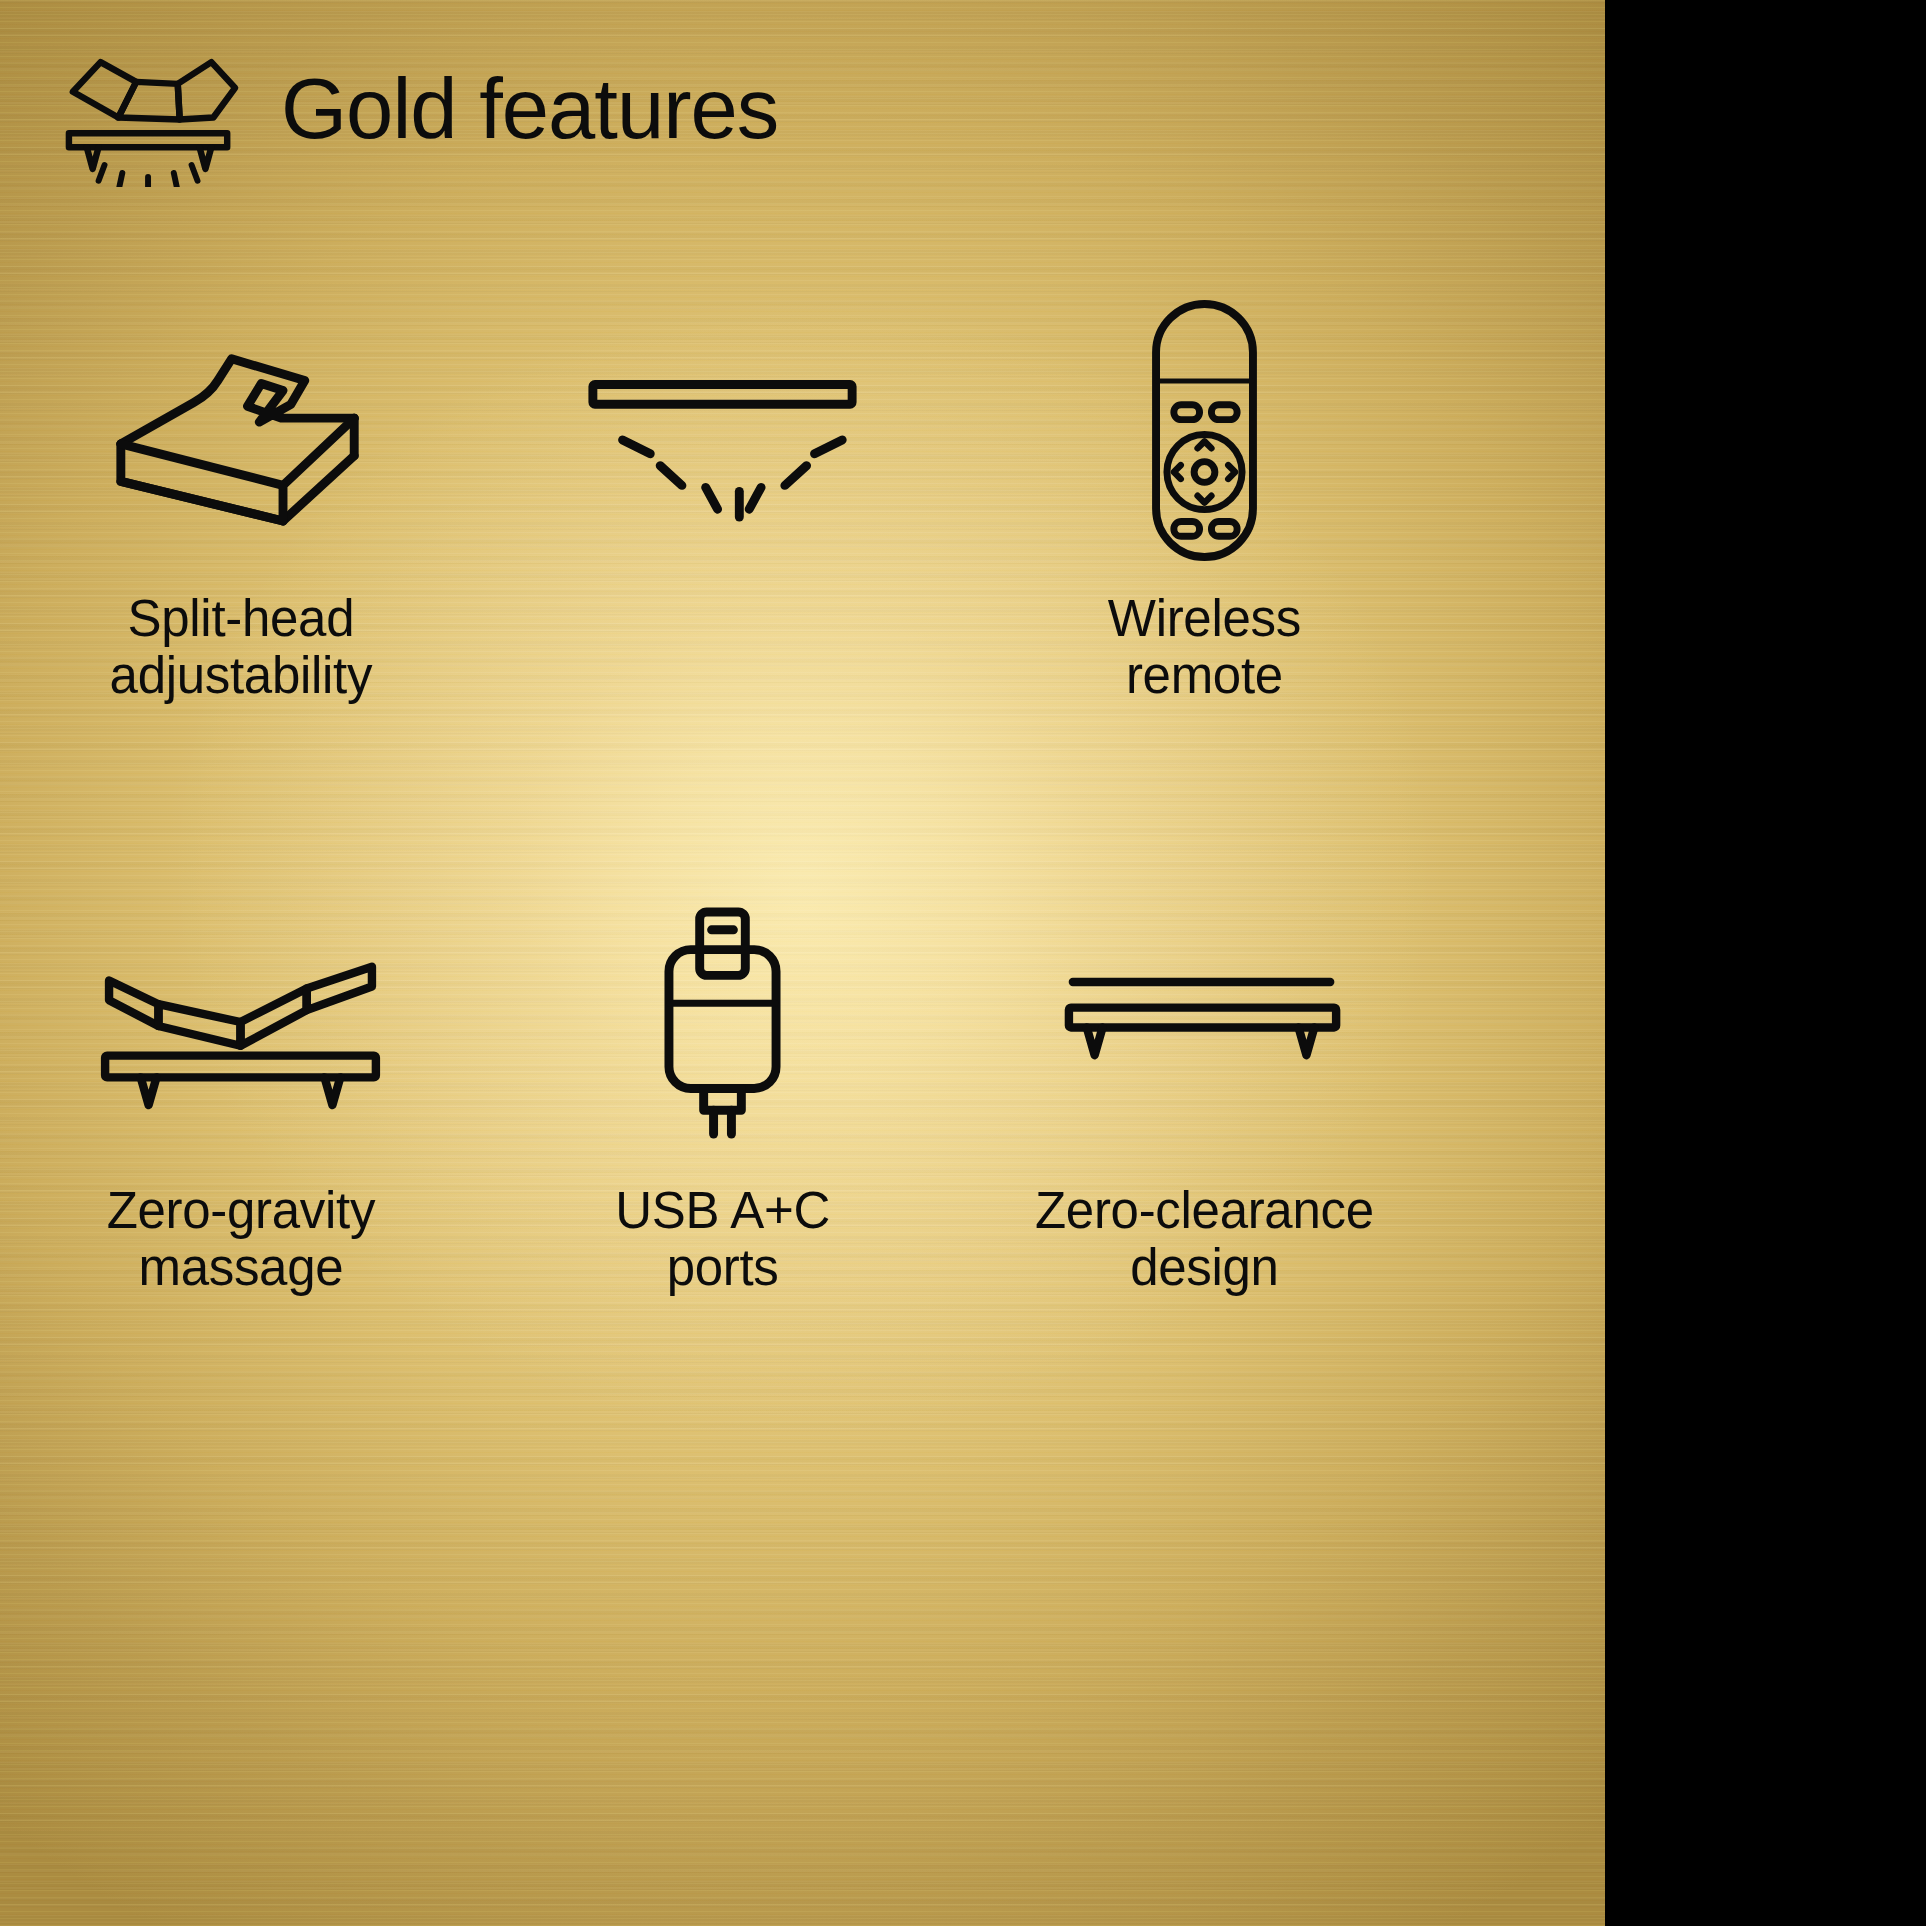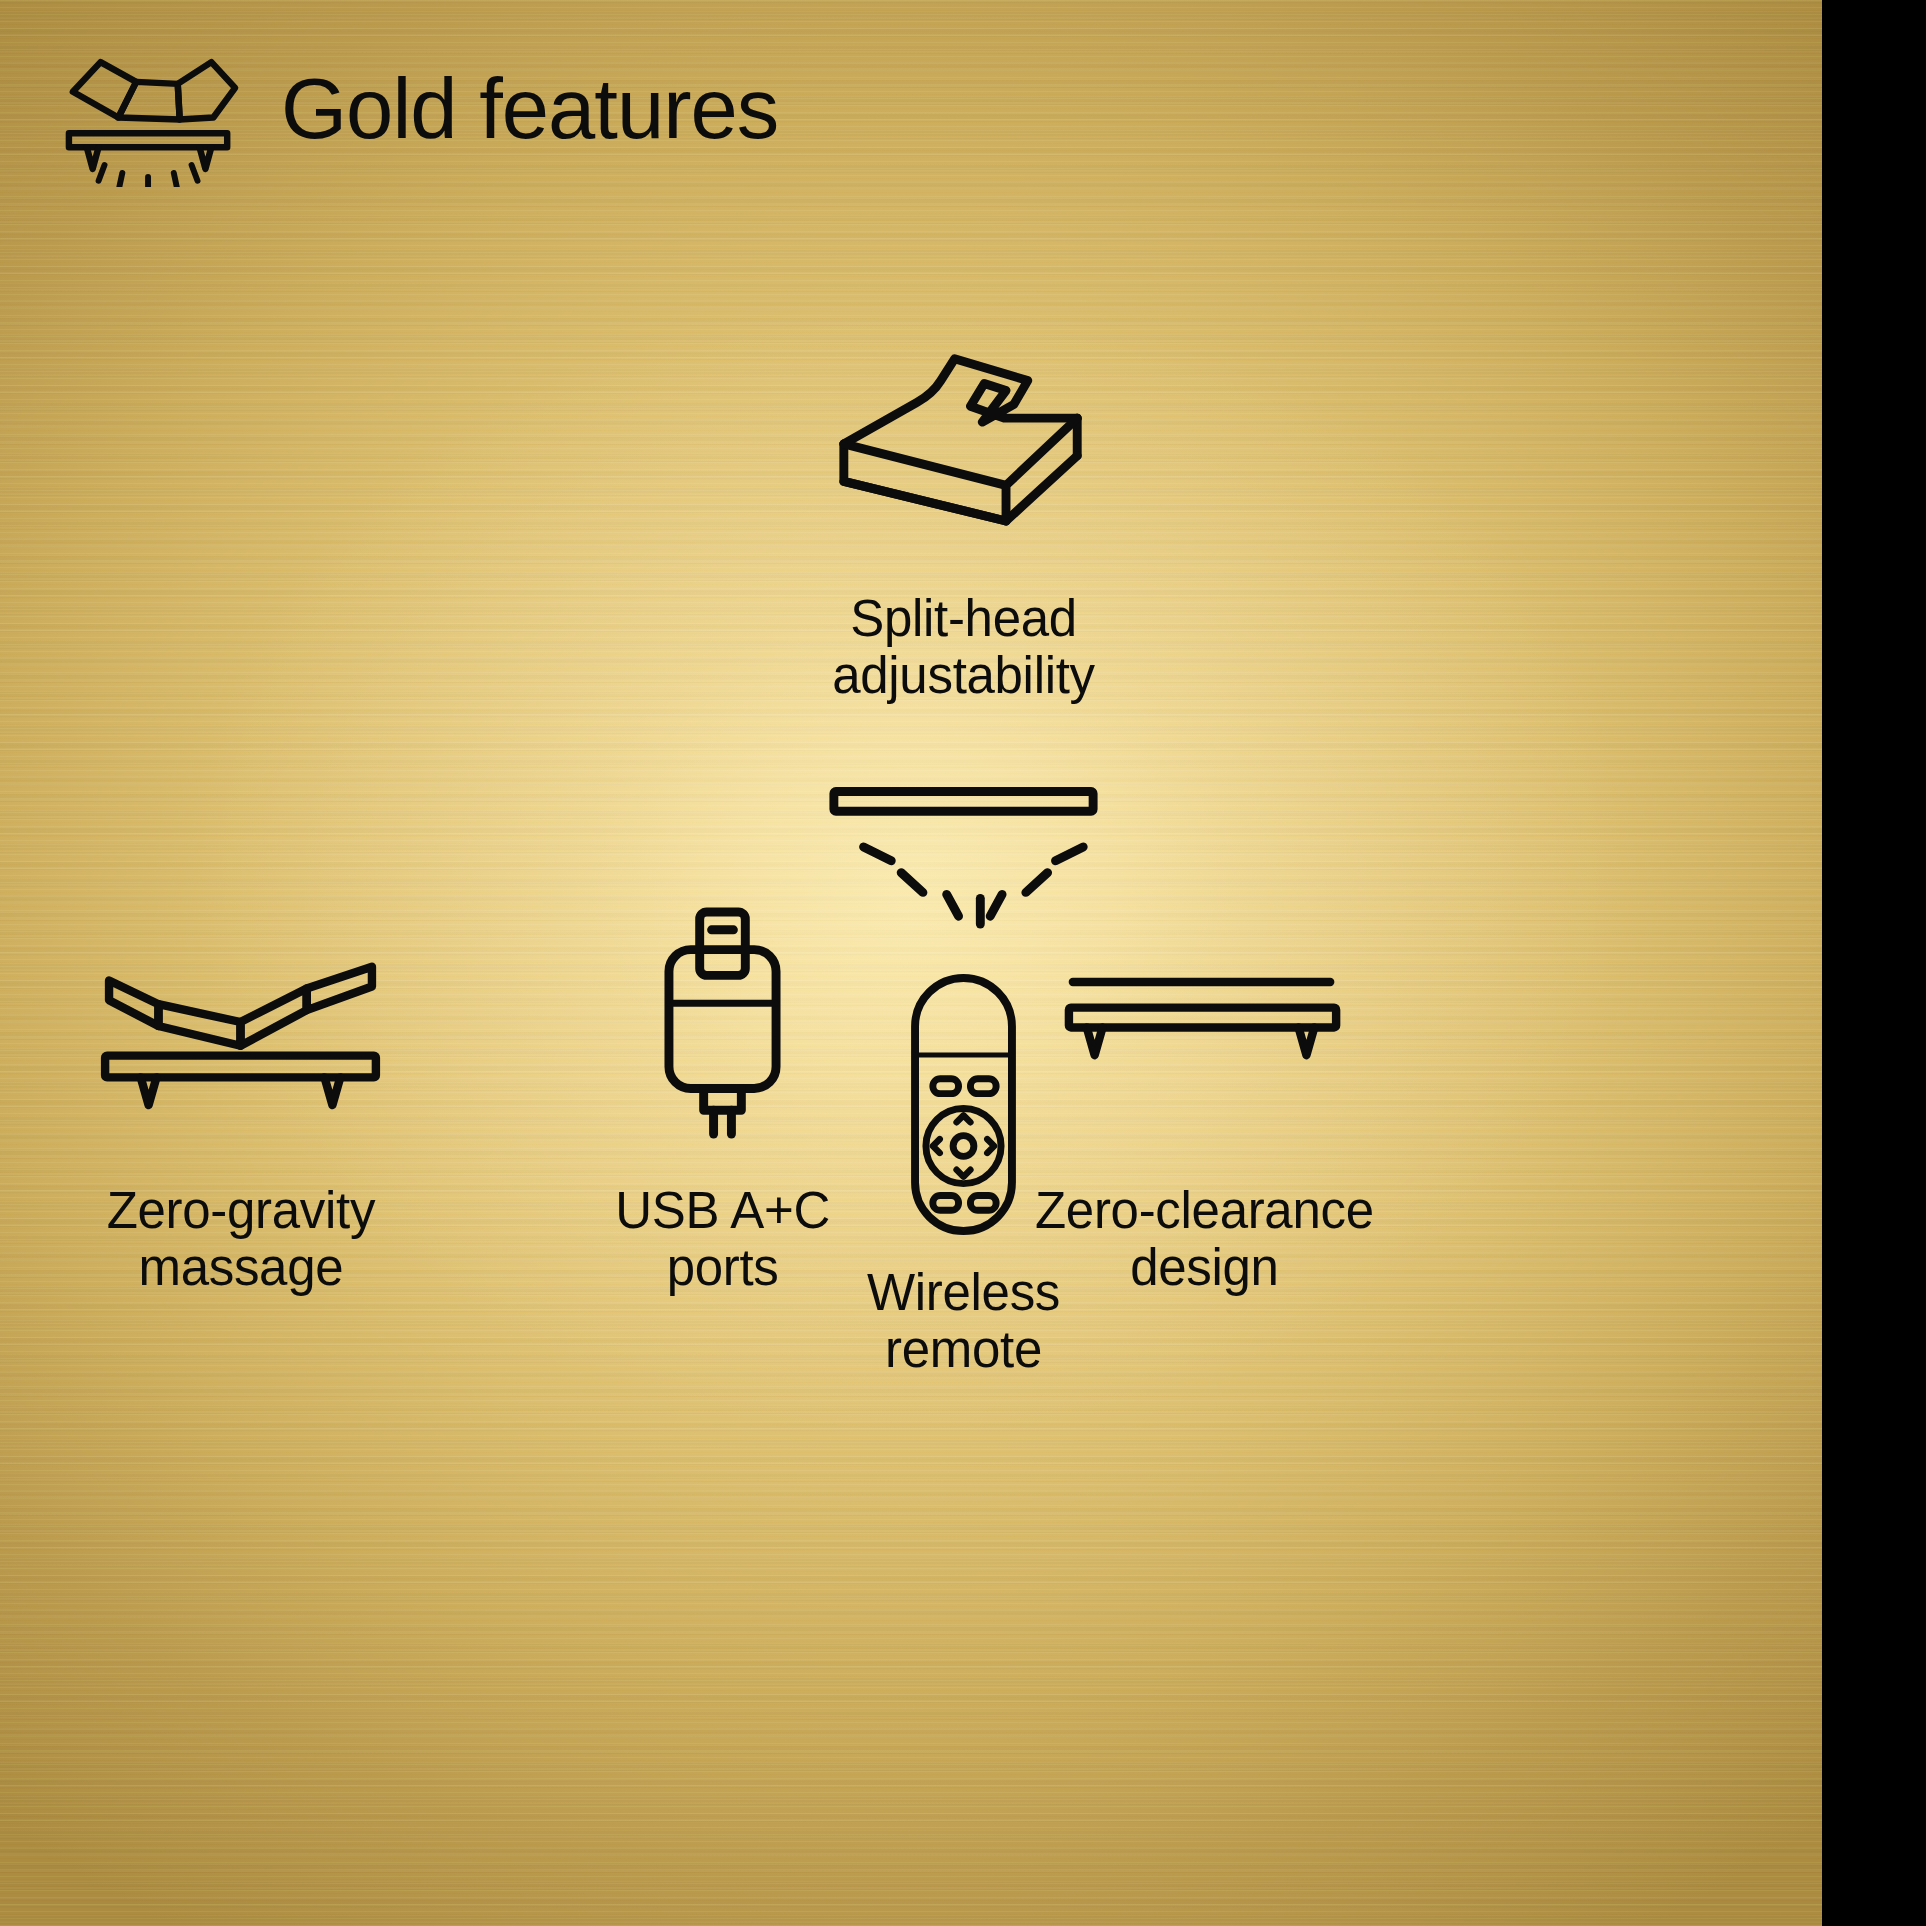--- a/index.html
+++ b/index.html
@@ -2,21 +2,21 @@
 <html><head>
 <meta charset="utf-8">
 <style>
   html, body {
     margin: 0;
     padding: 0;
     background: #000;
   }
   #page {
     position: relative;
-    width: 1822px;
+    width: 1605px;
     height: 1927px;
     overflow: hidden;
     font-family: "Liberation Sans", sans-serif;
     color: #0a0a0a;
   }
 
   
   #bg-base {
     position: absolute;
     inset: 0;
@@ -119,21 +119,21 @@
   .label {
     font-size: 51px;
     line-height: 1.12;
     text-align: center;
     color: #0c0c0c;
     letter-spacing: -0.3px;
     white-space: pre-line;
     margin-top: 26px;
   }
 
-  #row1 { top: 297px; flex-direction: column; }
+  #row1 { top: 297px; }
   #row2 { top: 889px; }
   .row { position: absolute; left: 0; }
 </style>
 </head>
 <body>
 
 <div id="page">
 
   <div id="bg-base"></div>
   <div id="bg-brush"></div>

